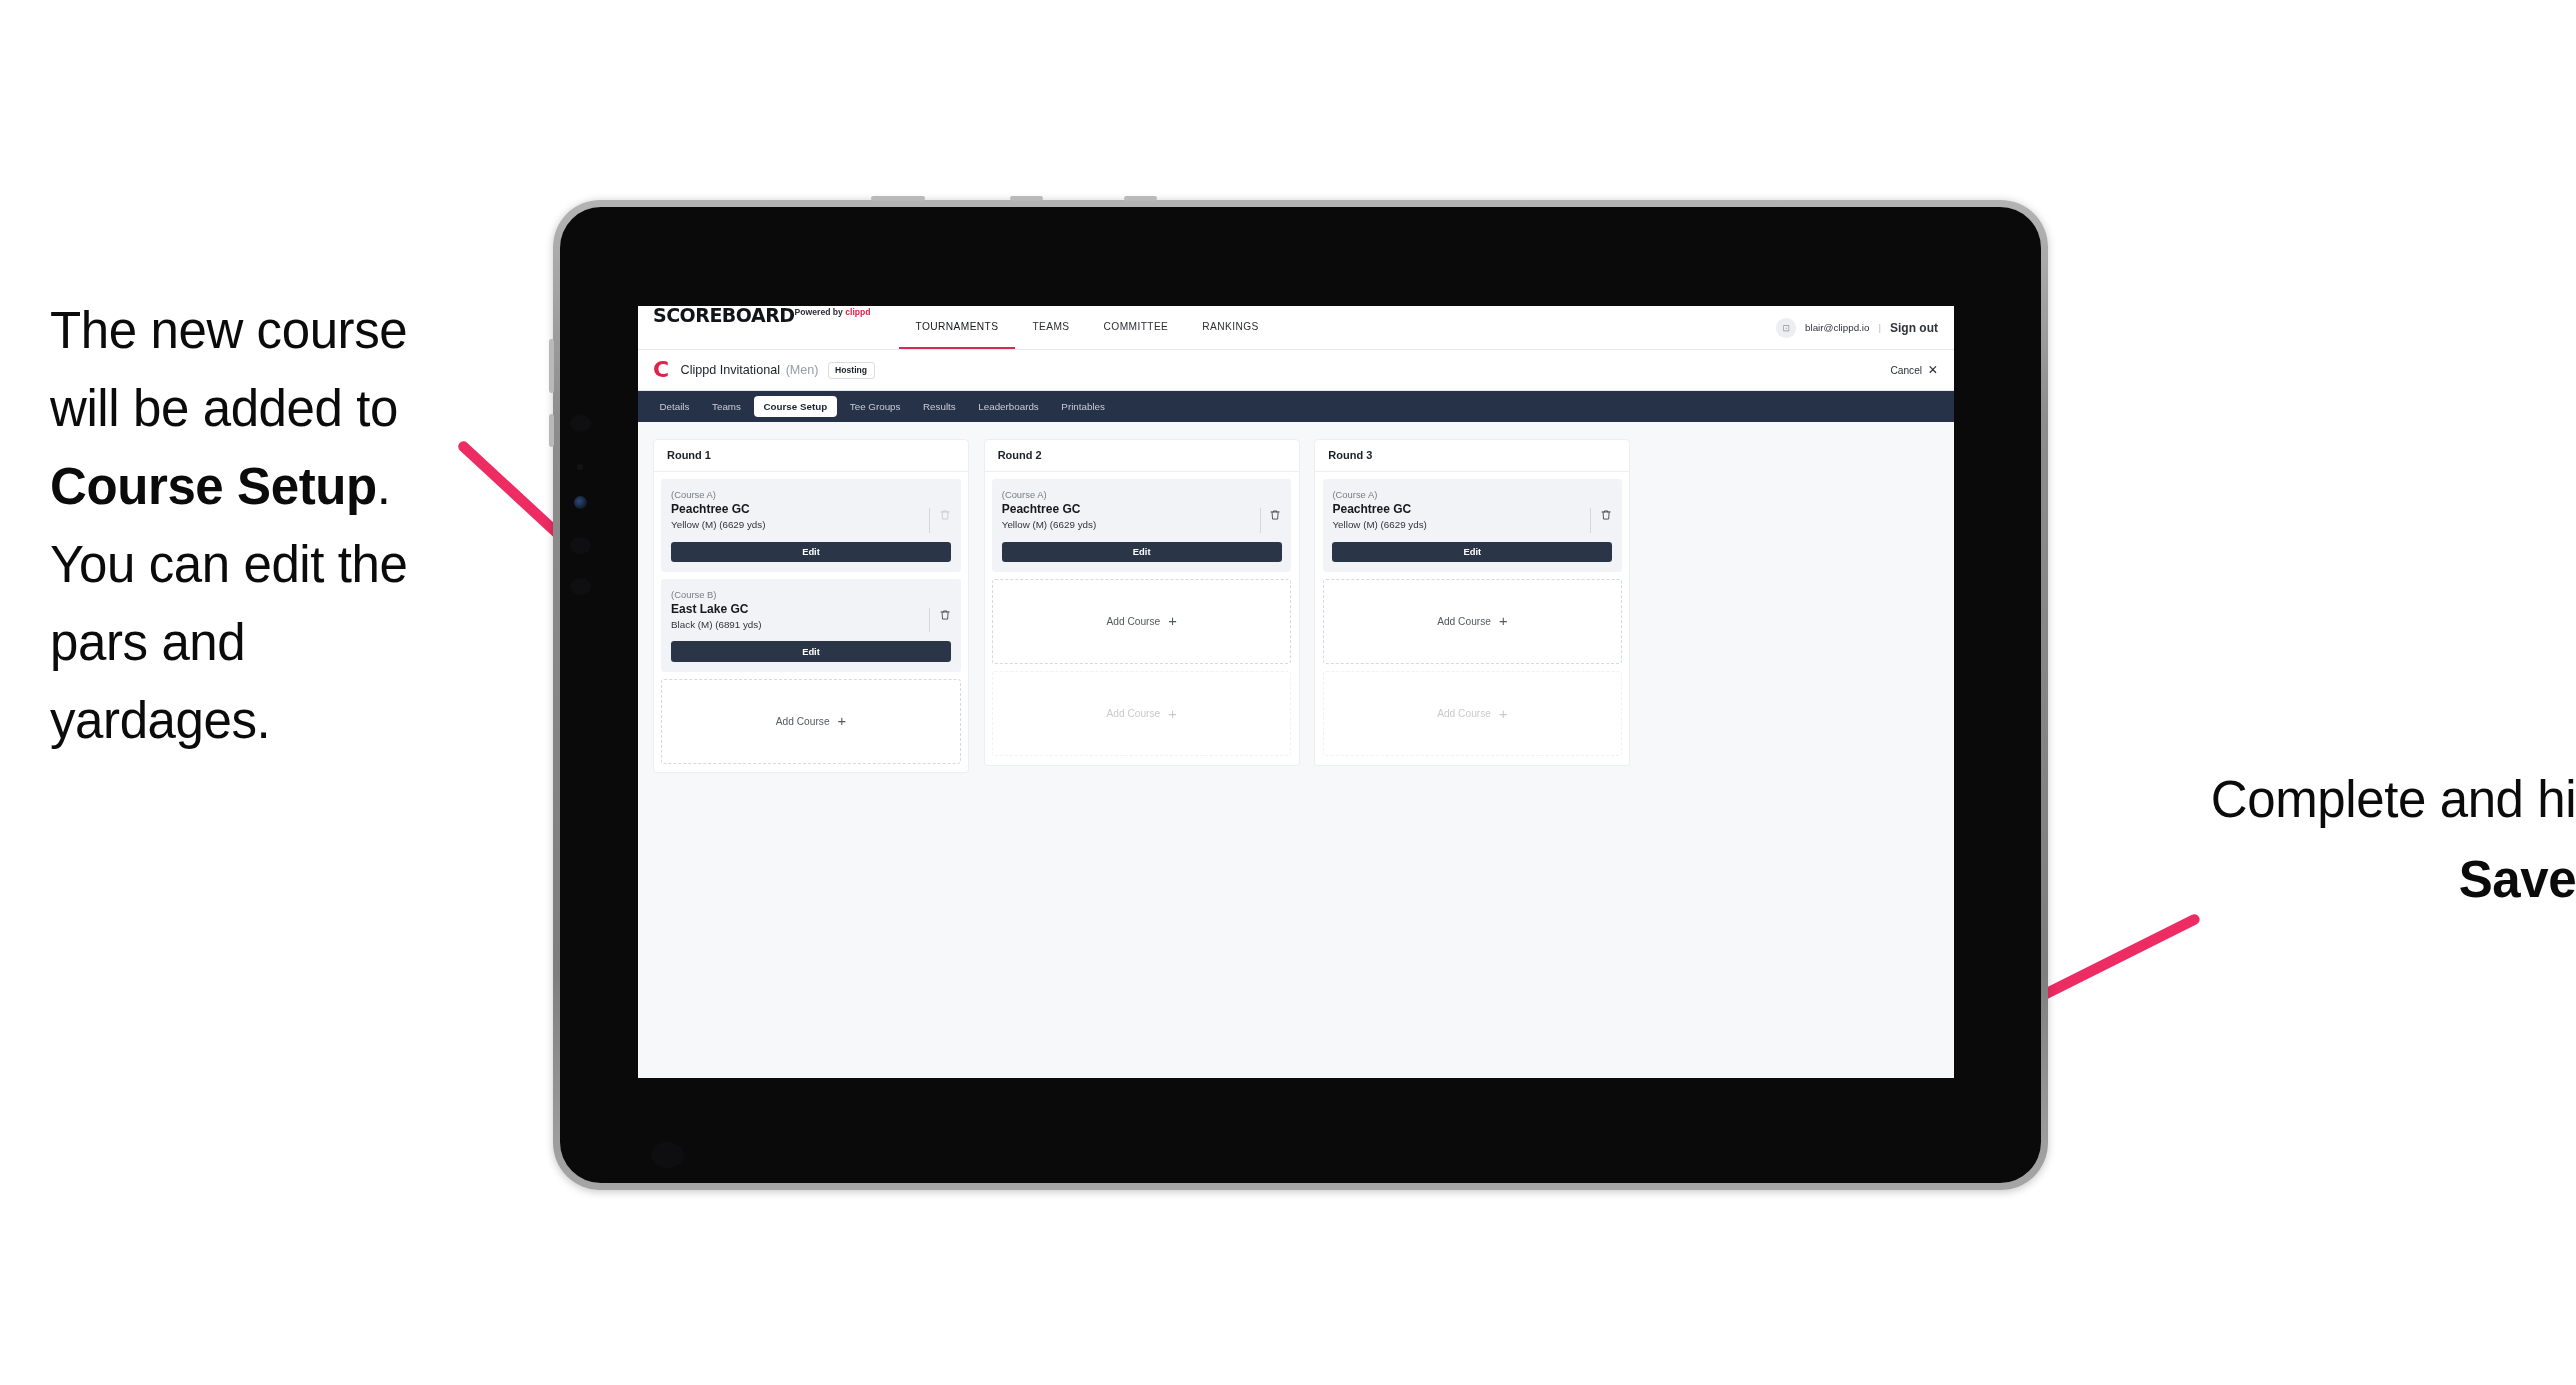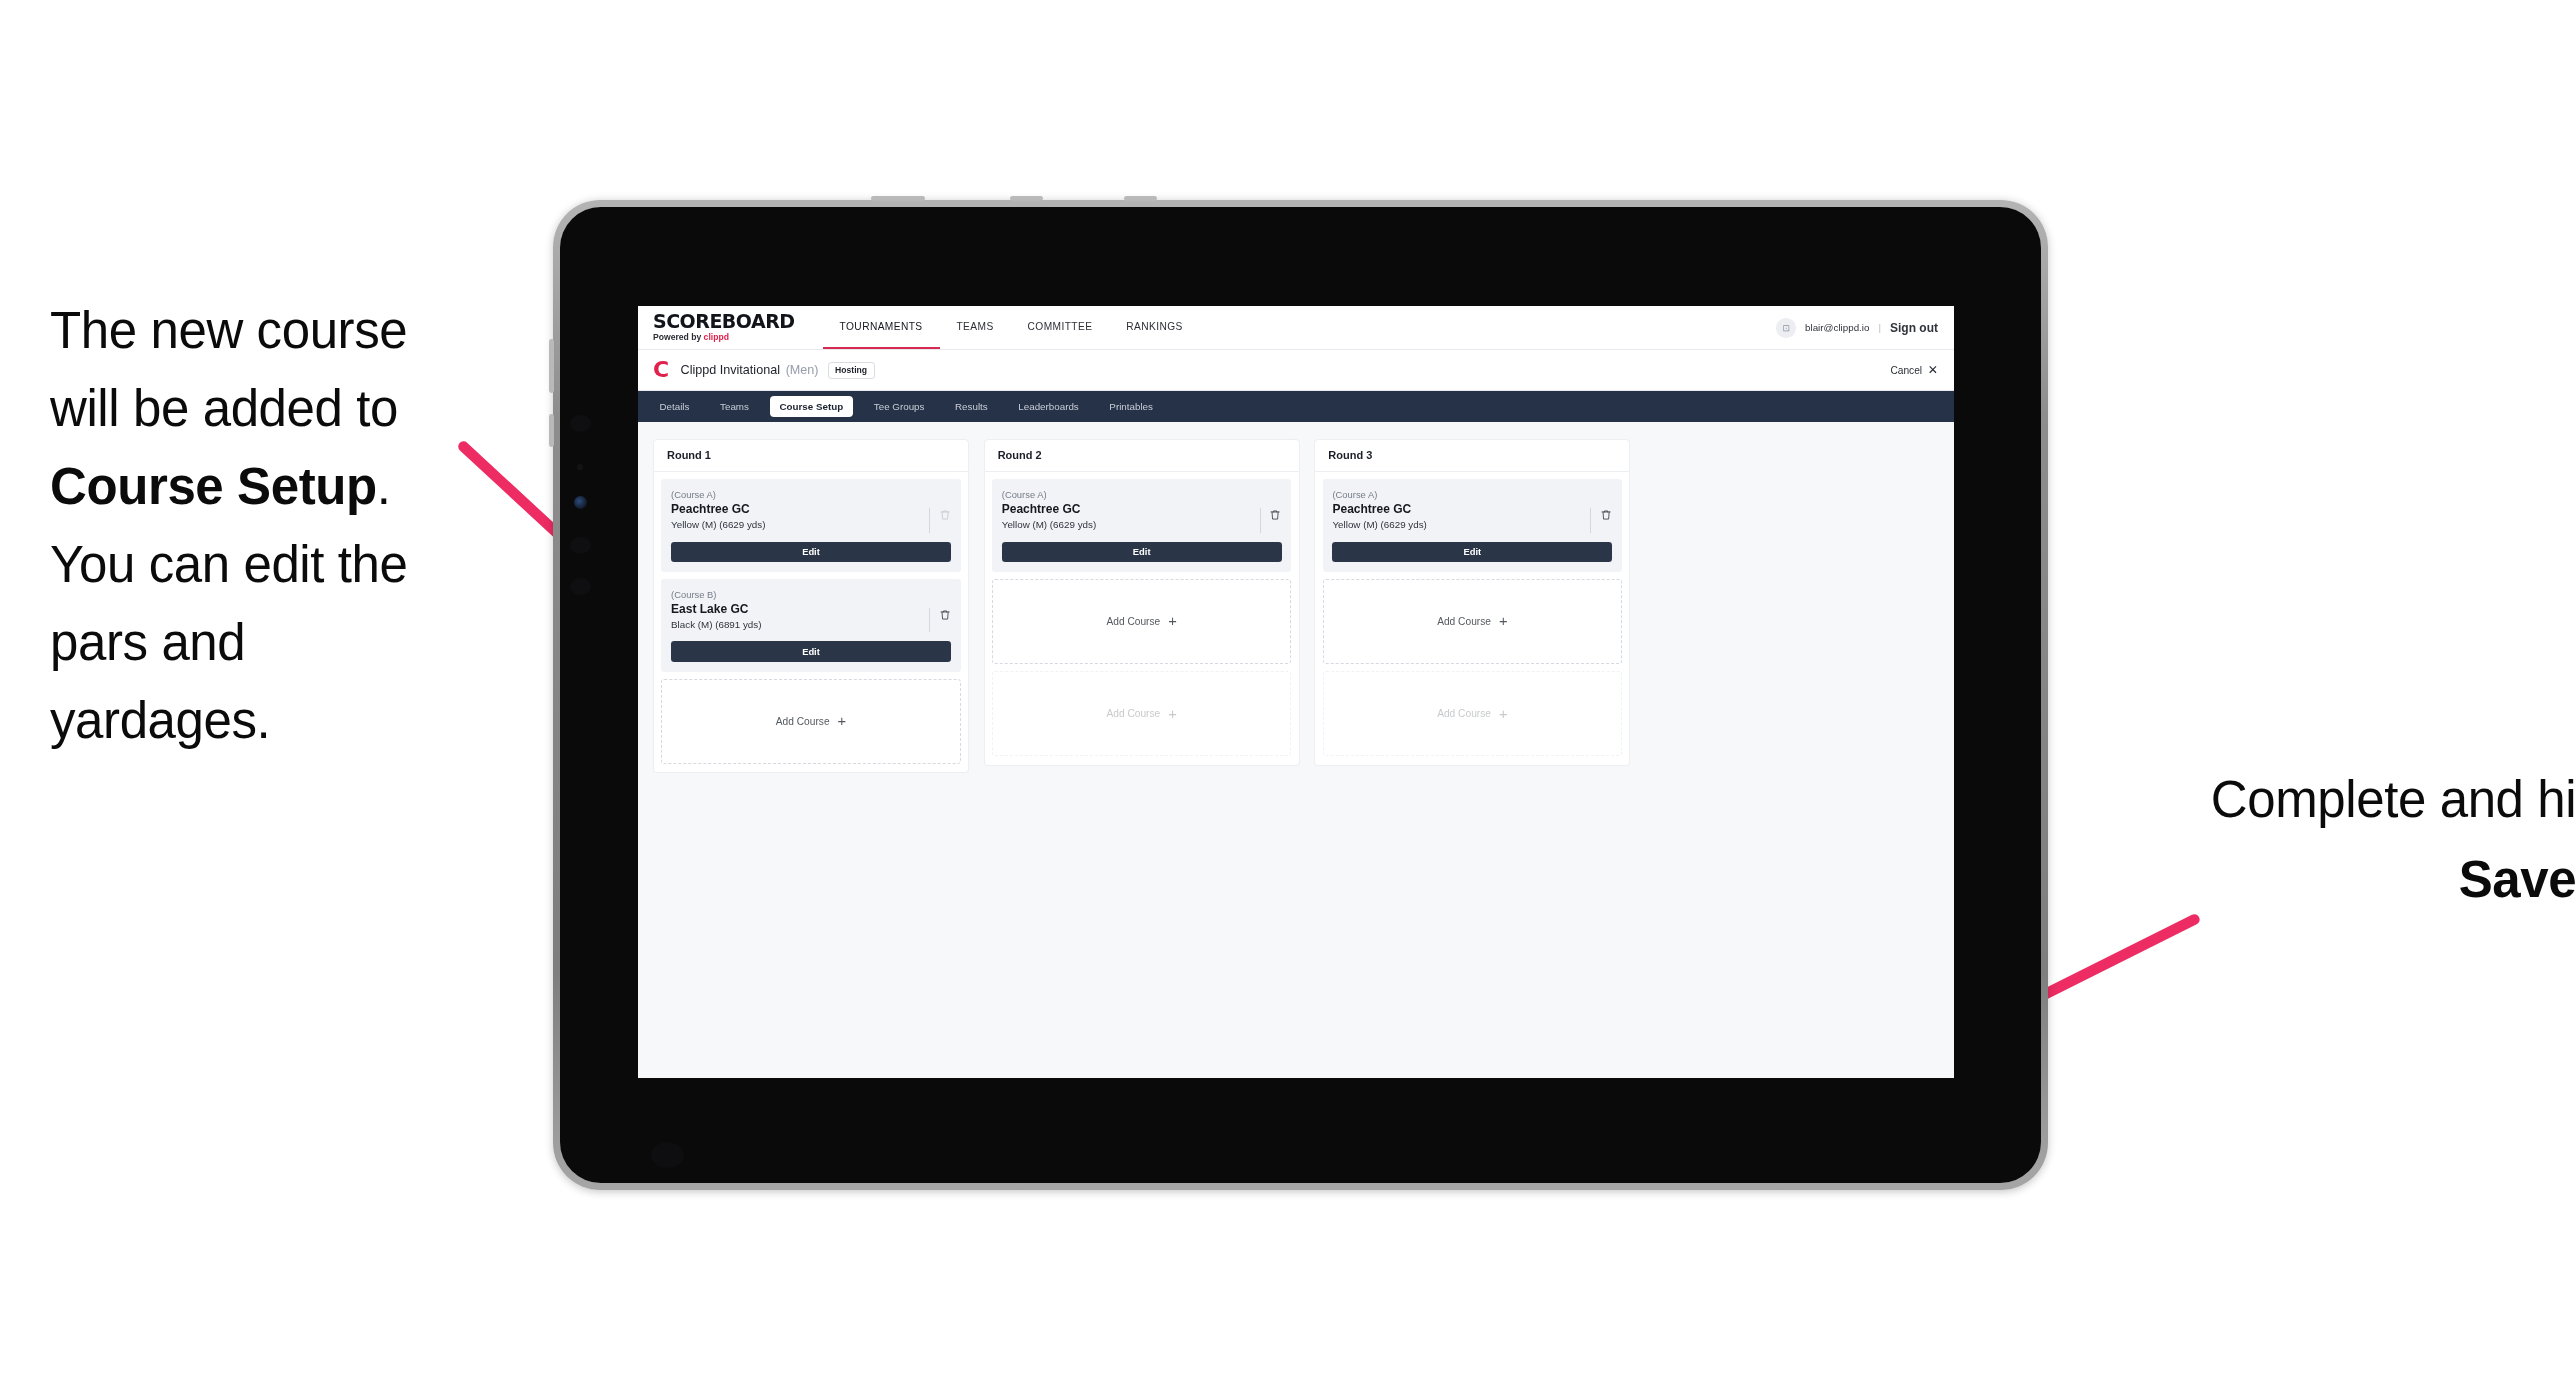--- a/index.html
+++ b/index.html
@@ -108,22 +108,23 @@
   
   #topbar {
     height: 44px;
     background: #ffffff;
     border-bottom: 0.8px solid #e7e9ee;
     display: flex;
     align-items: stretch;
     padding-left: 14.7px;
   }
   #brand-block {
-    display: flex; flex-direction: column; justify-content: center;
+    display: flex; flex-direction: row; justify-content: center;
     padding-right: 28px;
+    text-align: center;
   }
   #brand-wordmark {
     font-family: "DejaVu Sans", sans-serif;
     font-weight: 700;
     font-size: 19px;
     letter-spacing: -0.5px;
     color: #12141a;
     line-height: 19px;
   }
   #brand-sub {
@@ -198,21 +199,21 @@
   #cancel-label { font-size: 10.2px; color: #2b2e36; }
   #cancel-x { font-size: 12.2px; color: #2b2e36; line-height: 1; }
 
   
   #section-tabs {
     height: 31px;
     background: #263247;
     display: flex;
     align-items: center;
     padding-left: 11.4px;
-    gap: 11px;
+    gap: 3px;
   }
   .section-tab {
     font-size: 9.8px;
     color: #c8cdd8;
     padding: 4.9px 9.8px;
     border-radius: 4.1px;
     cursor: pointer;
     white-space: nowrap;
   }
   .section-tab.active { background: #ffffff; color: #1b2230; font-weight: 600; }

